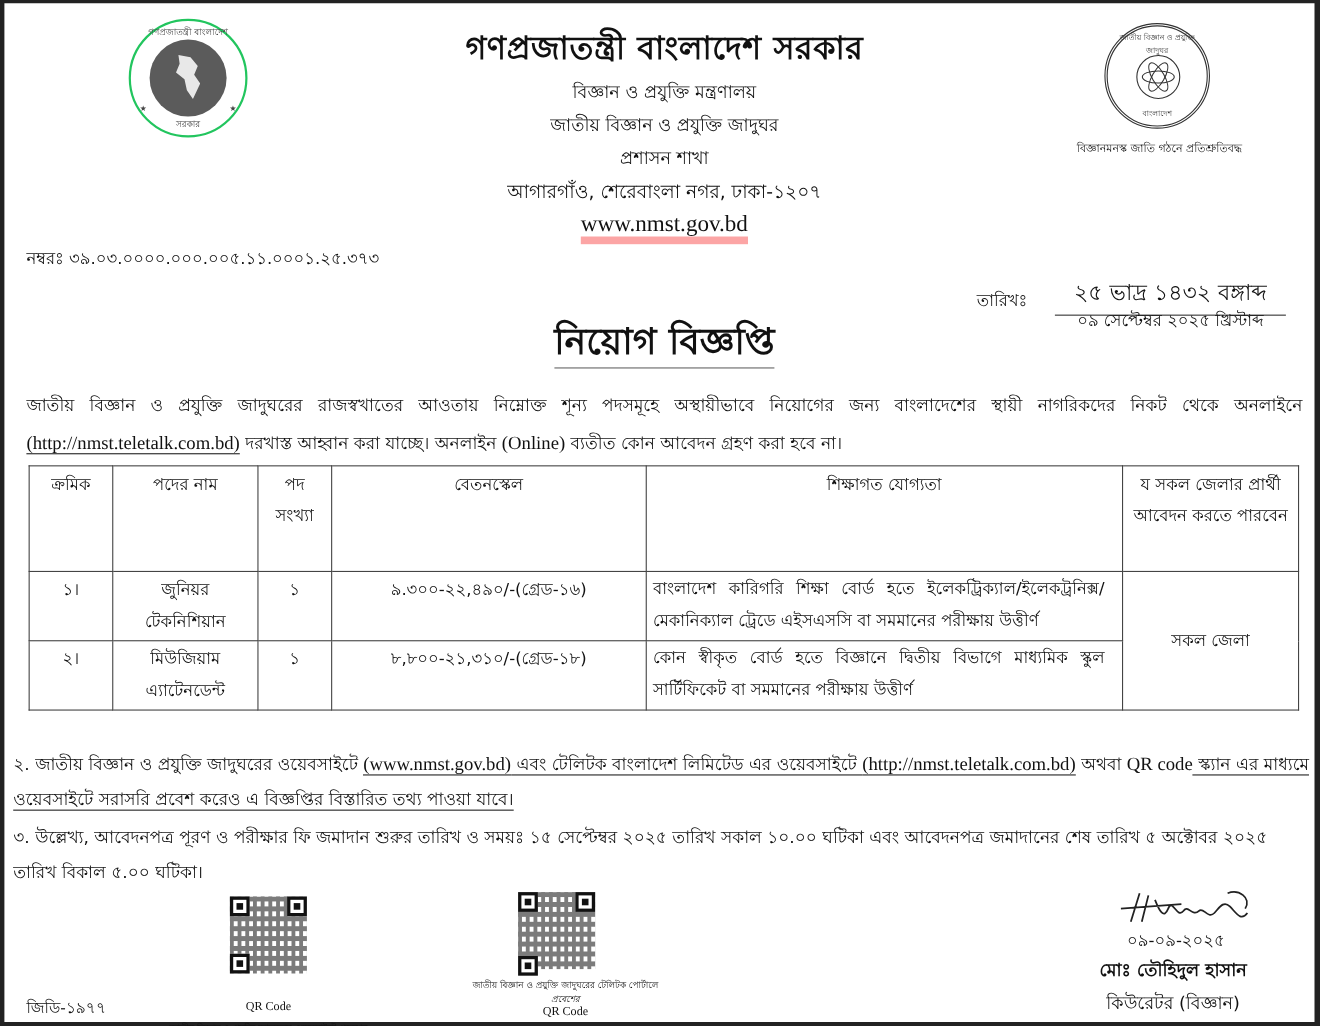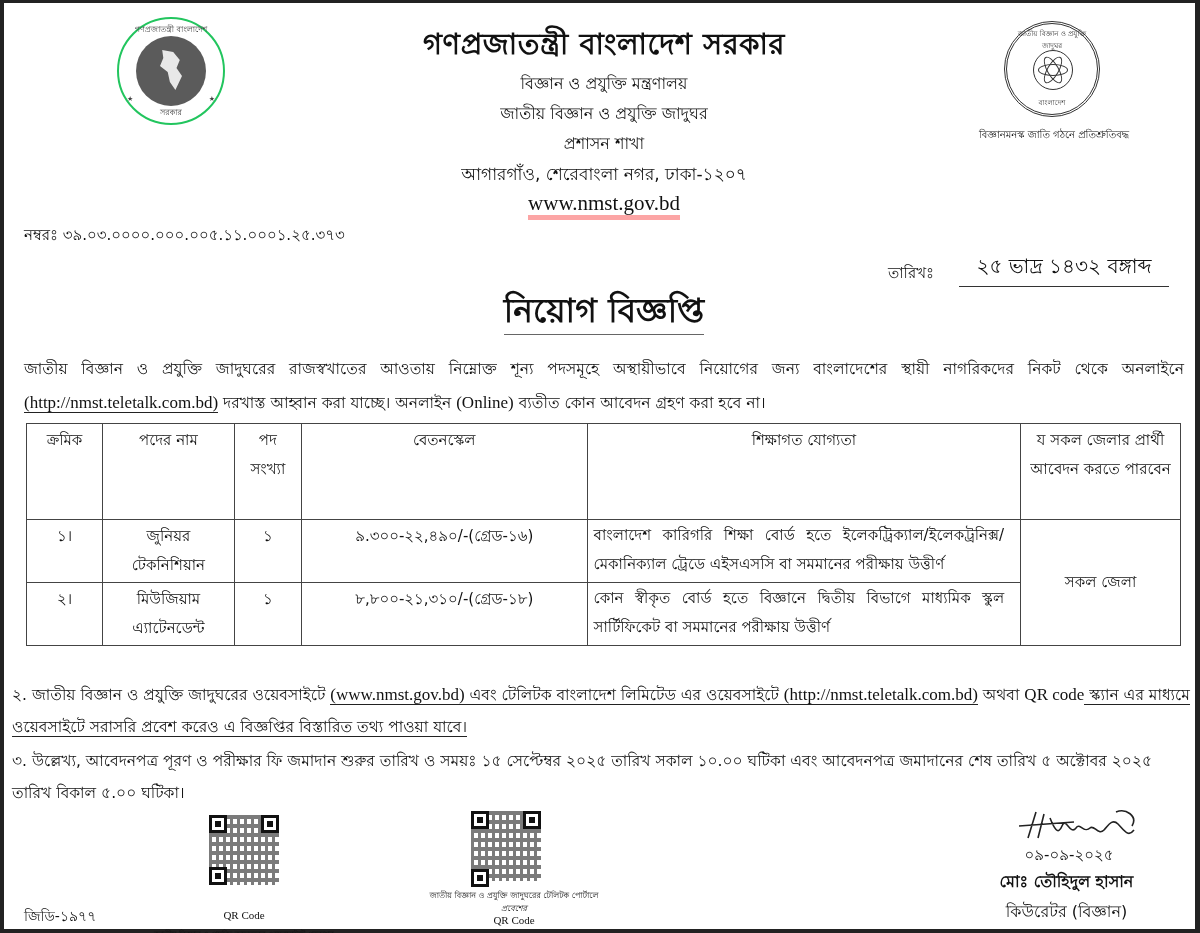--- a/index.html
+++ b/index.html
@@ -45,21 +45,21 @@
   .seal-right .o3 { transform: rotate(-60deg); }
   .seal-right .ring-text { position: absolute; width: 100%; text-align: center; font-size: 7px; color: #333; }
   .motto { left: 955px; top: 124px; width: 190px; font-size: 10px; text-align: center; }
 
   
   .gov-title { left: 380px; top: 18px; width: 440px; font-size: 29px; font-weight: bold; letter-spacing: 0.5px; }
   .h-line { left: 380px; width: 440px; font-size: 16px; }
   .website {
     left: 480px; top: 188px; width: 240px; font-family: "Liberation Serif", serif; font-size: 21px;
   }
-  .website span { border-bottom: 5px solid #fca5a5; }
+  .website span { border-bottom: 7px solid #fca5a5; }
 
   .memo { left: 20px; top: 220px; font-size: 15px; }
   .date-label { left: 884px; top: 258px; font-size: 15px; }
   .date-bangla { left: 955px; top: 248px; width: 210px; font-size: 20px; text-align: center; border-bottom: 1px solid #333; padding-bottom: 2px; }
   .date-greg { left: 955px; top: 276px; width: 210px; font-size: 15px; text-align: center; }
 
   .notice-title { left: 430px; top: 282px; width: 340px; font-size: 33px; font-weight: bold; text-align: center; }
   .notice-title span { border-bottom: 1.5px solid #666; padding-bottom: 4px; }
 
   .para { left: 20px; width: 1160px; font-size: 15.5px; line-height: 33px; text-align: justify; }
@@ -133,20 +133,21 @@
       <div class="orbit o2"></div>
       <div class="orbit o3"></div>
     </div>
     <div class="ring-text" style="bottom:5px;">বাংলাদেশ</div>
   </div>
   <div class="abs motto">বিজ্ঞানমনস্ক জাতি গঠনে প্রতিশ্রুতিবদ্ধ</div>
 
   <div class="abs memo">নম্বরঃ ৩৯.০৩.০০০০.০০০.০০৫.১১.০০০১.২৫.৩৭৩</div>
   <div class="abs date-label">তারিখঃ</div>
   <div class="abs date-bangla">২৫ ভাদ্র ১৪৩২ বঙ্গাব্দ</div>
+  <div class="abs date-greg">০৯ সেপ্টেম্বর ২০২৫ খ্রিস্টাব্দ</div>
 
   <div class="abs notice-title"><span>নিয়োগ বিজ্ঞপ্তি</span></div>
 
   <div class="abs para" style="top:350px;">
     <span>জাতীয় বিজ্ঞান ও প্রযুক্তি জাদুঘরের রাজস্বখাতের আওতায় নিম্নোক্ত শূন্য পদসমূহে অস্থায়ীভাবে নিয়োগের জন্য বাংলাদেশের স্থায়ী নাগরিকদের নিকট থেকে অনলাইনে </span><span class="serif-inline ul">(http://nmst.teletalk.com.bd)</span><span> দরখাস্ত আহ্বান করা যাচ্ছে। অনলাইন </span><span class="serif-inline">(Online)</span><span> ব্যতীত কোন আবেদন গ্রহণ করা হবে না।</span>
   </div>
 
   <table class="posts">
     <colgroup>
       <col style="width:76px">

